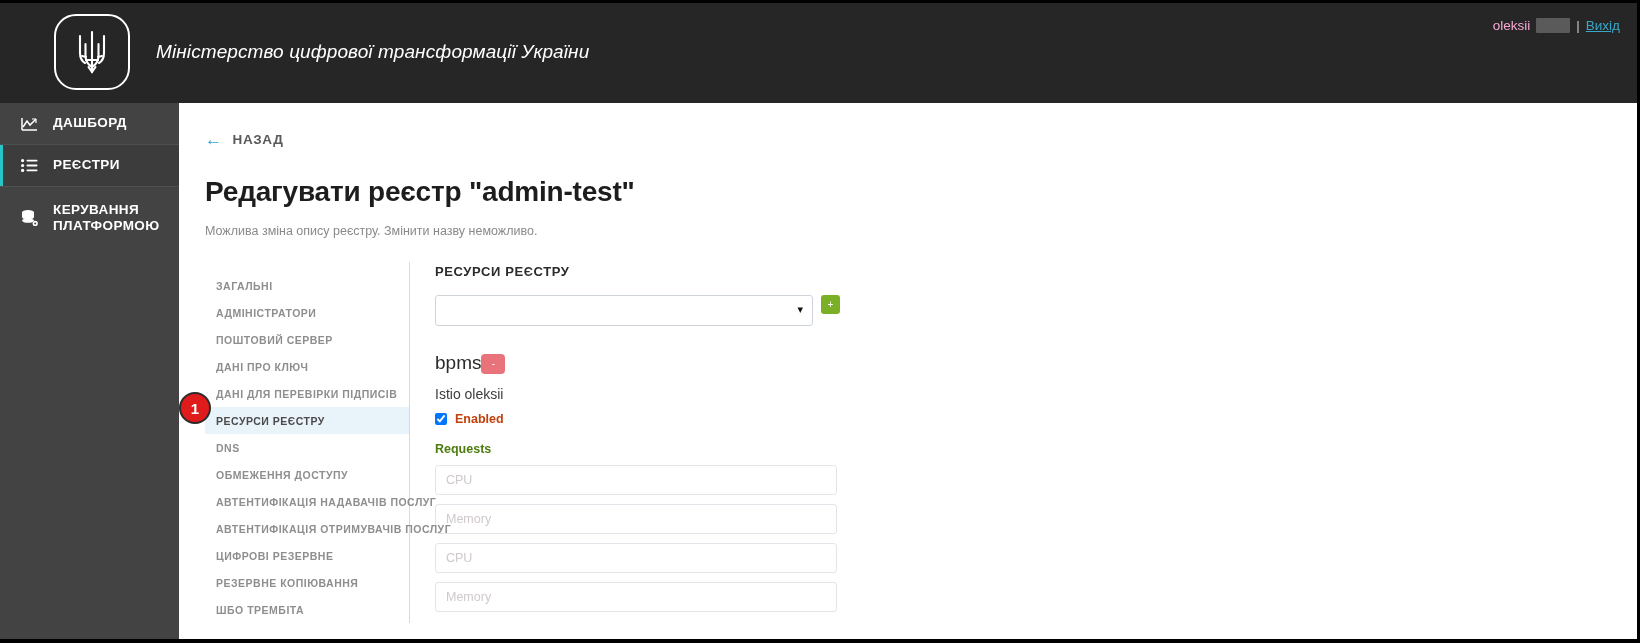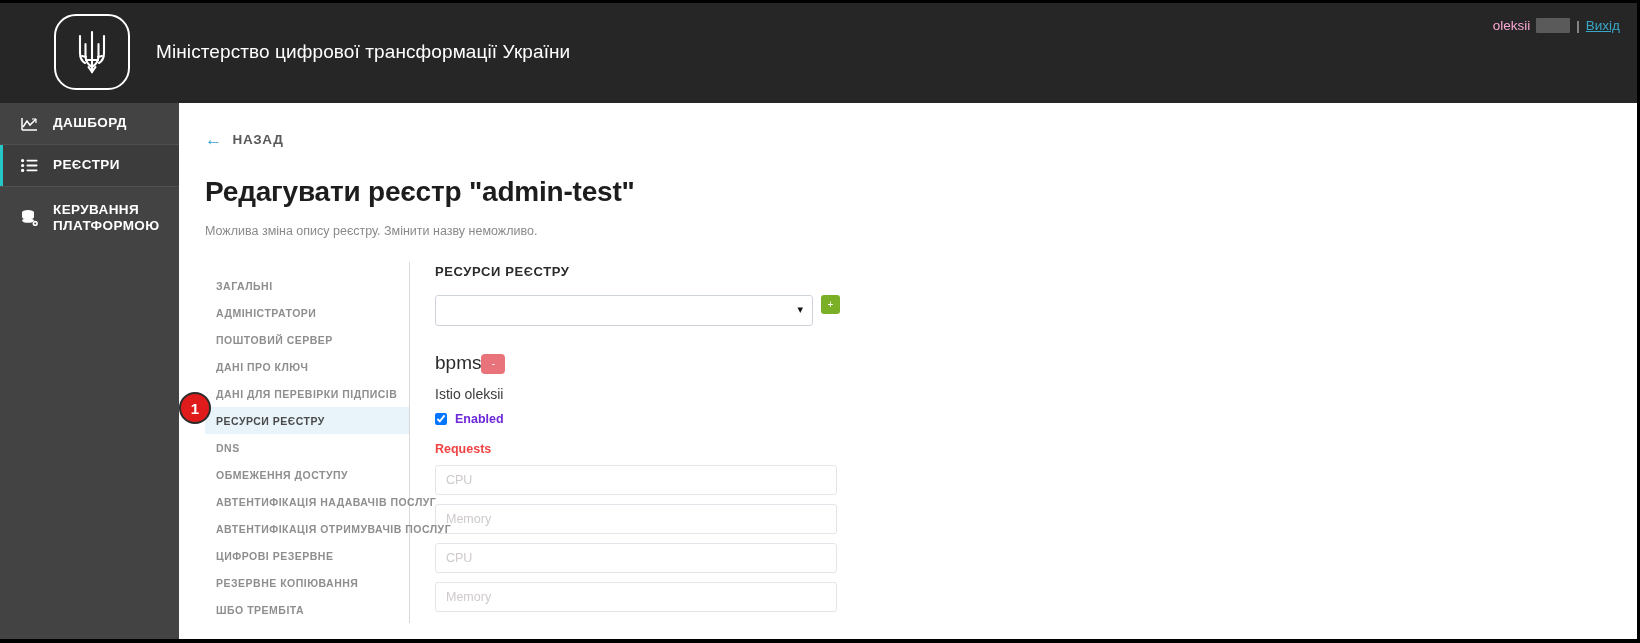--- a/index.html
+++ b/index.html
@@ -11,21 +11,21 @@
   }
   #app { position: relative; width: 1640px; height: 643px; }
 
   
   .topbar {
     position: absolute; left: 0; top: 0;
     width: 1640px; height: 103px;
     background: #262626;
     display: flex; align-items: center;
   }
-  .brand { display: flex; align-items: center; }
+  .brand { display: flex; align-items: center; font-style: italic; }
   .emblem {
     width: 76px; height: 76px; margin-left: 54px;
     border: 2px solid #ffffff; border-radius: 22px;
     display: flex; align-items: center; justify-content: center;
   }
   .emblem svg { display: block; }
   .brand-title {
     margin-left: 26px; color: #ffffff;
     font-size: 19px; font-weight: 400; letter-spacing: .1px;
     white-space: nowrap;
@@ -131,22 +131,22 @@
   .res-name { font-size: 19px; color: #2b2b2b; font-weight: 400; }
   .remove-btn {
     width: 24px; height: 20px; background: #e8737a; border: none;
     border-radius: 4px; color: #ffffff; font-size: 10px; line-height: 20px;
     text-align: center; cursor: pointer; padding: 0;
     font-family: "Liberation Sans", sans-serif;
   }
   .sub-label { margin-top: 12px; font-size: 14px; color: #3d3d3d; }
   .check-row { margin-top: 10px; display: flex; align-items: center; gap: 8px; }
   .check-row input { width: 12px; height: 12px; margin: 0; cursor: pointer; }
-  .check-row label { font-size: 12.5px; font-weight: 700; color: #6d28d9; cursor: pointer; }
-  .group-label { margin-top: 16px; font-size: 12.5px; font-weight: 700; color: #ef4444; }
+  .check-row label { font-size: 12.5px; font-weight: 700; color: #c2410c; cursor: pointer; }
+  .group-label { margin-top: 16px; font-size: 12.5px; font-weight: 700; color: #4d7c0f; }
   .txt-input {
     display: block; width: 402px; height: 30px; margin-top: 9px;
     border: 1px solid #e4e4ea; border-radius: 3px; background: #ffffff;
     font-family: "Liberation Sans", sans-serif; font-size: 12.5px;
     color: #495057; padding: 0 10px;
   }
   .txt-input::placeholder { color: #cfc9cd; }
 
   
   .step-badge {

